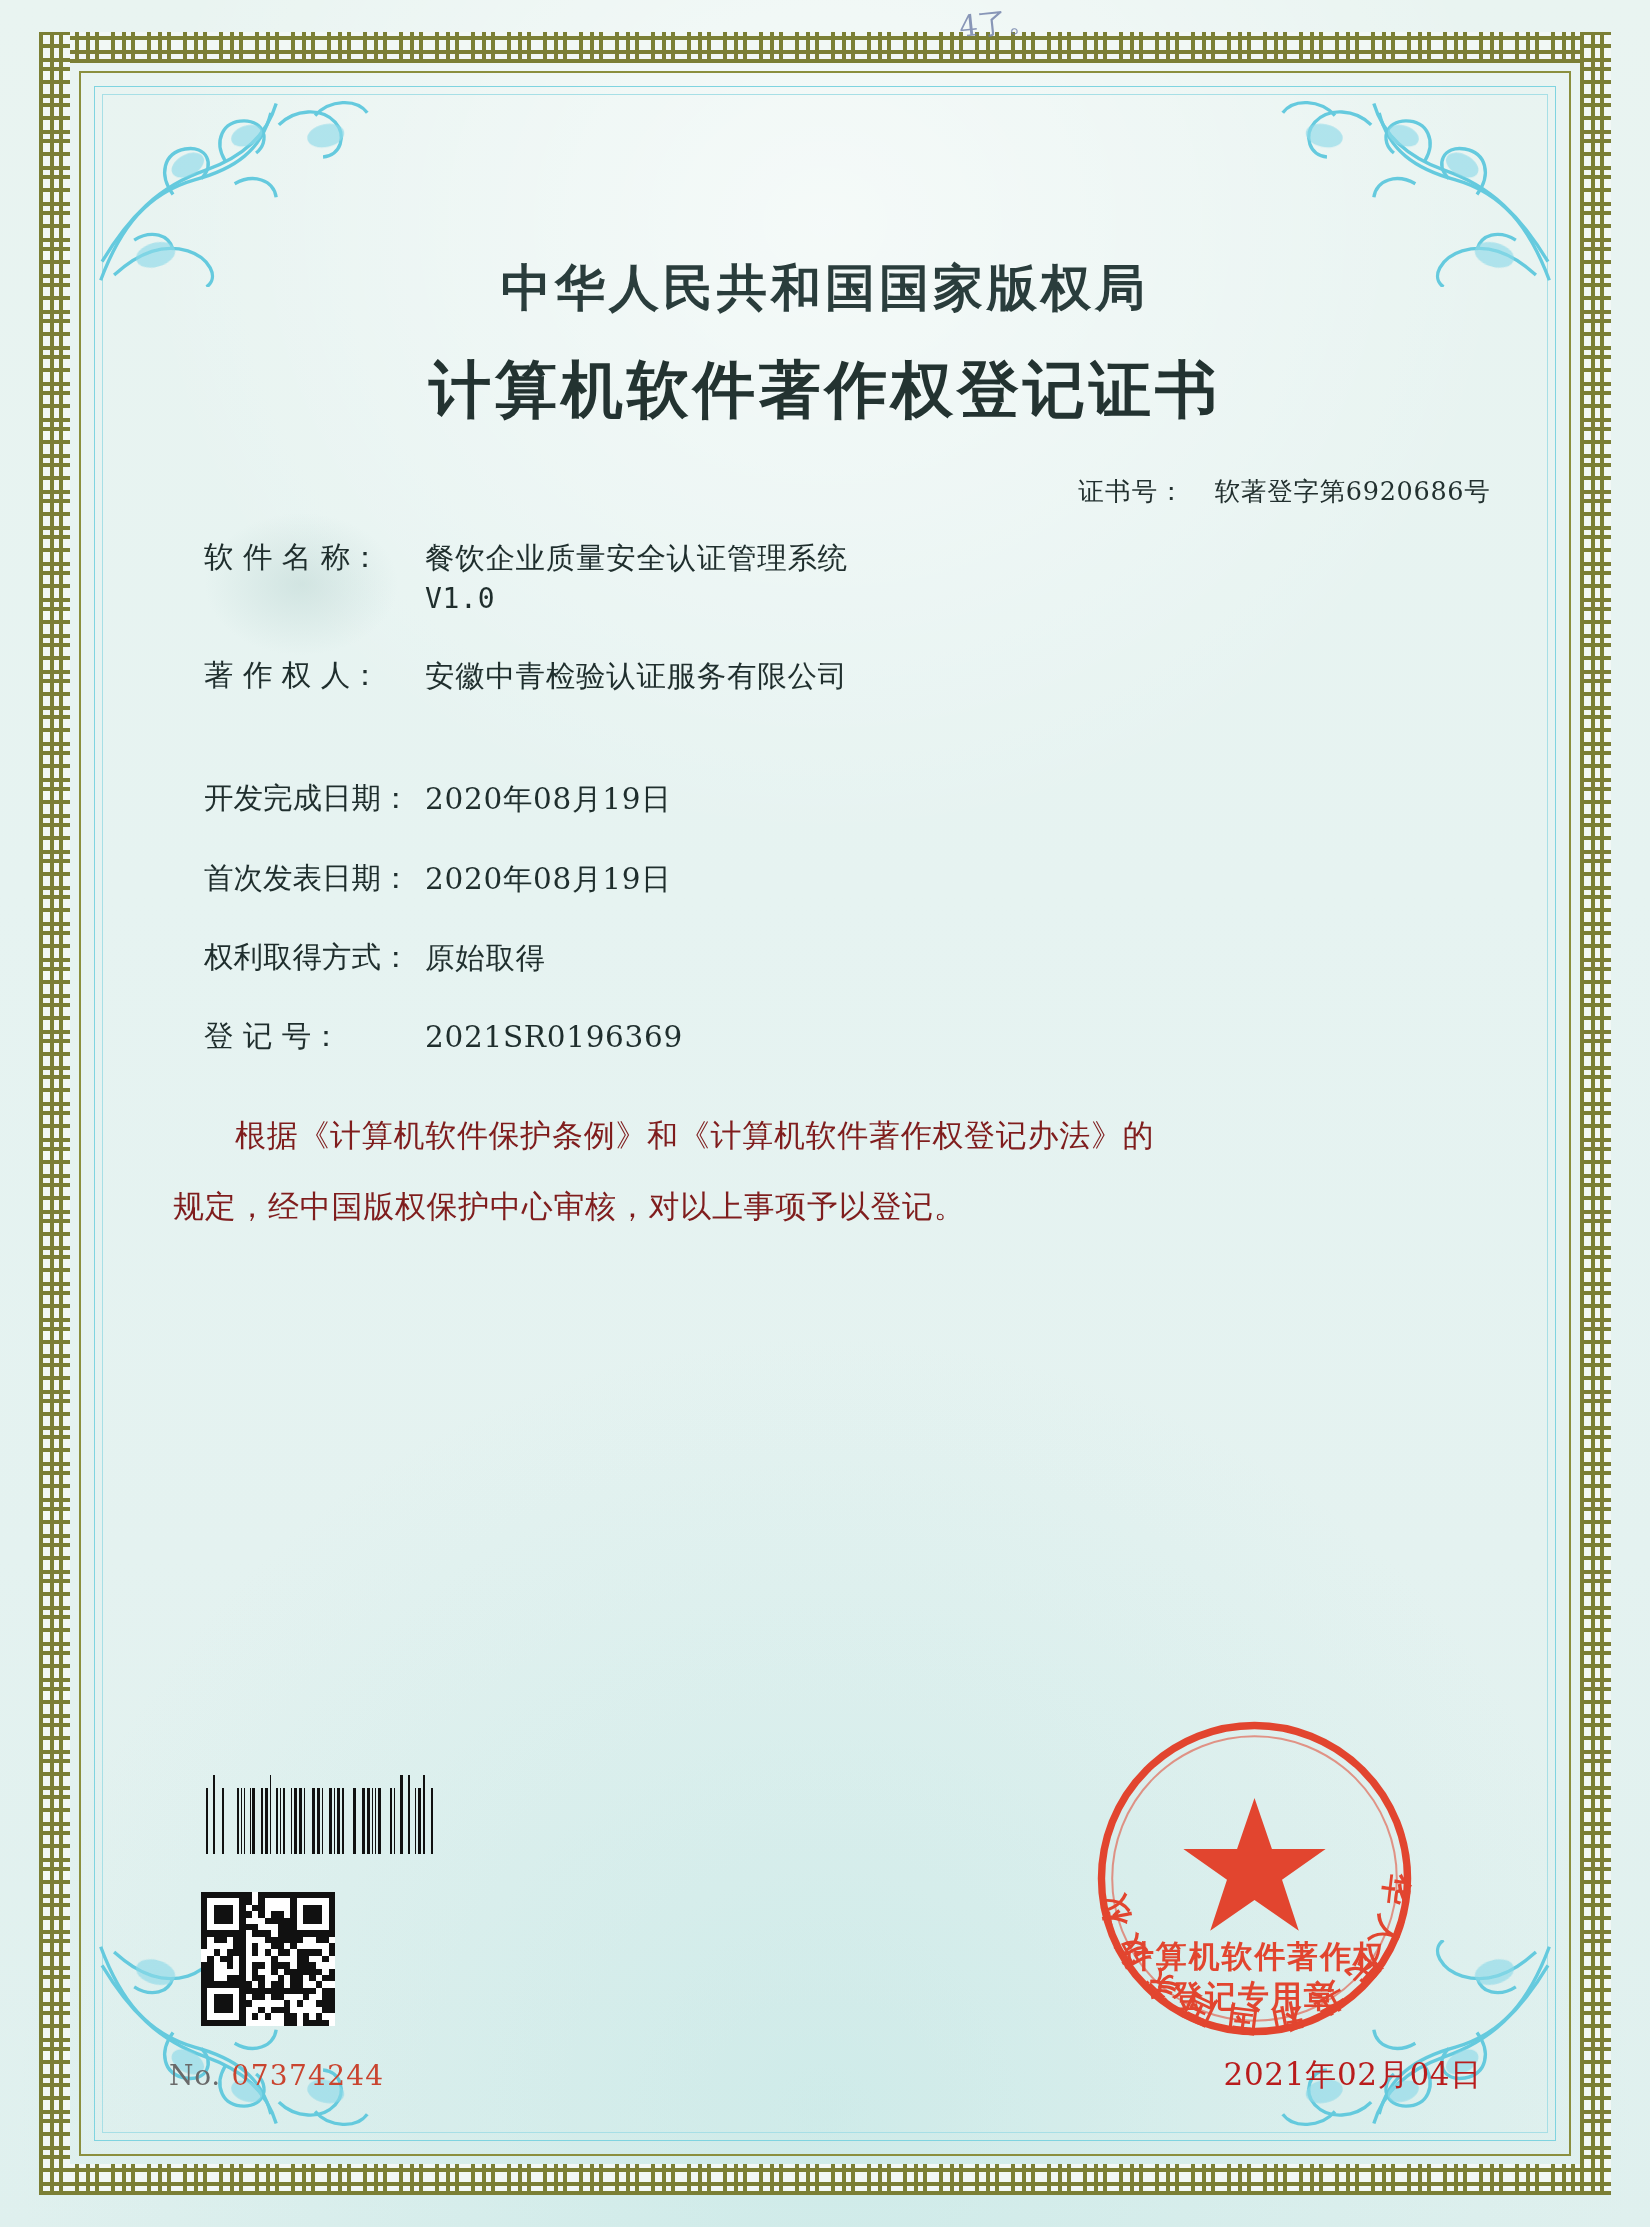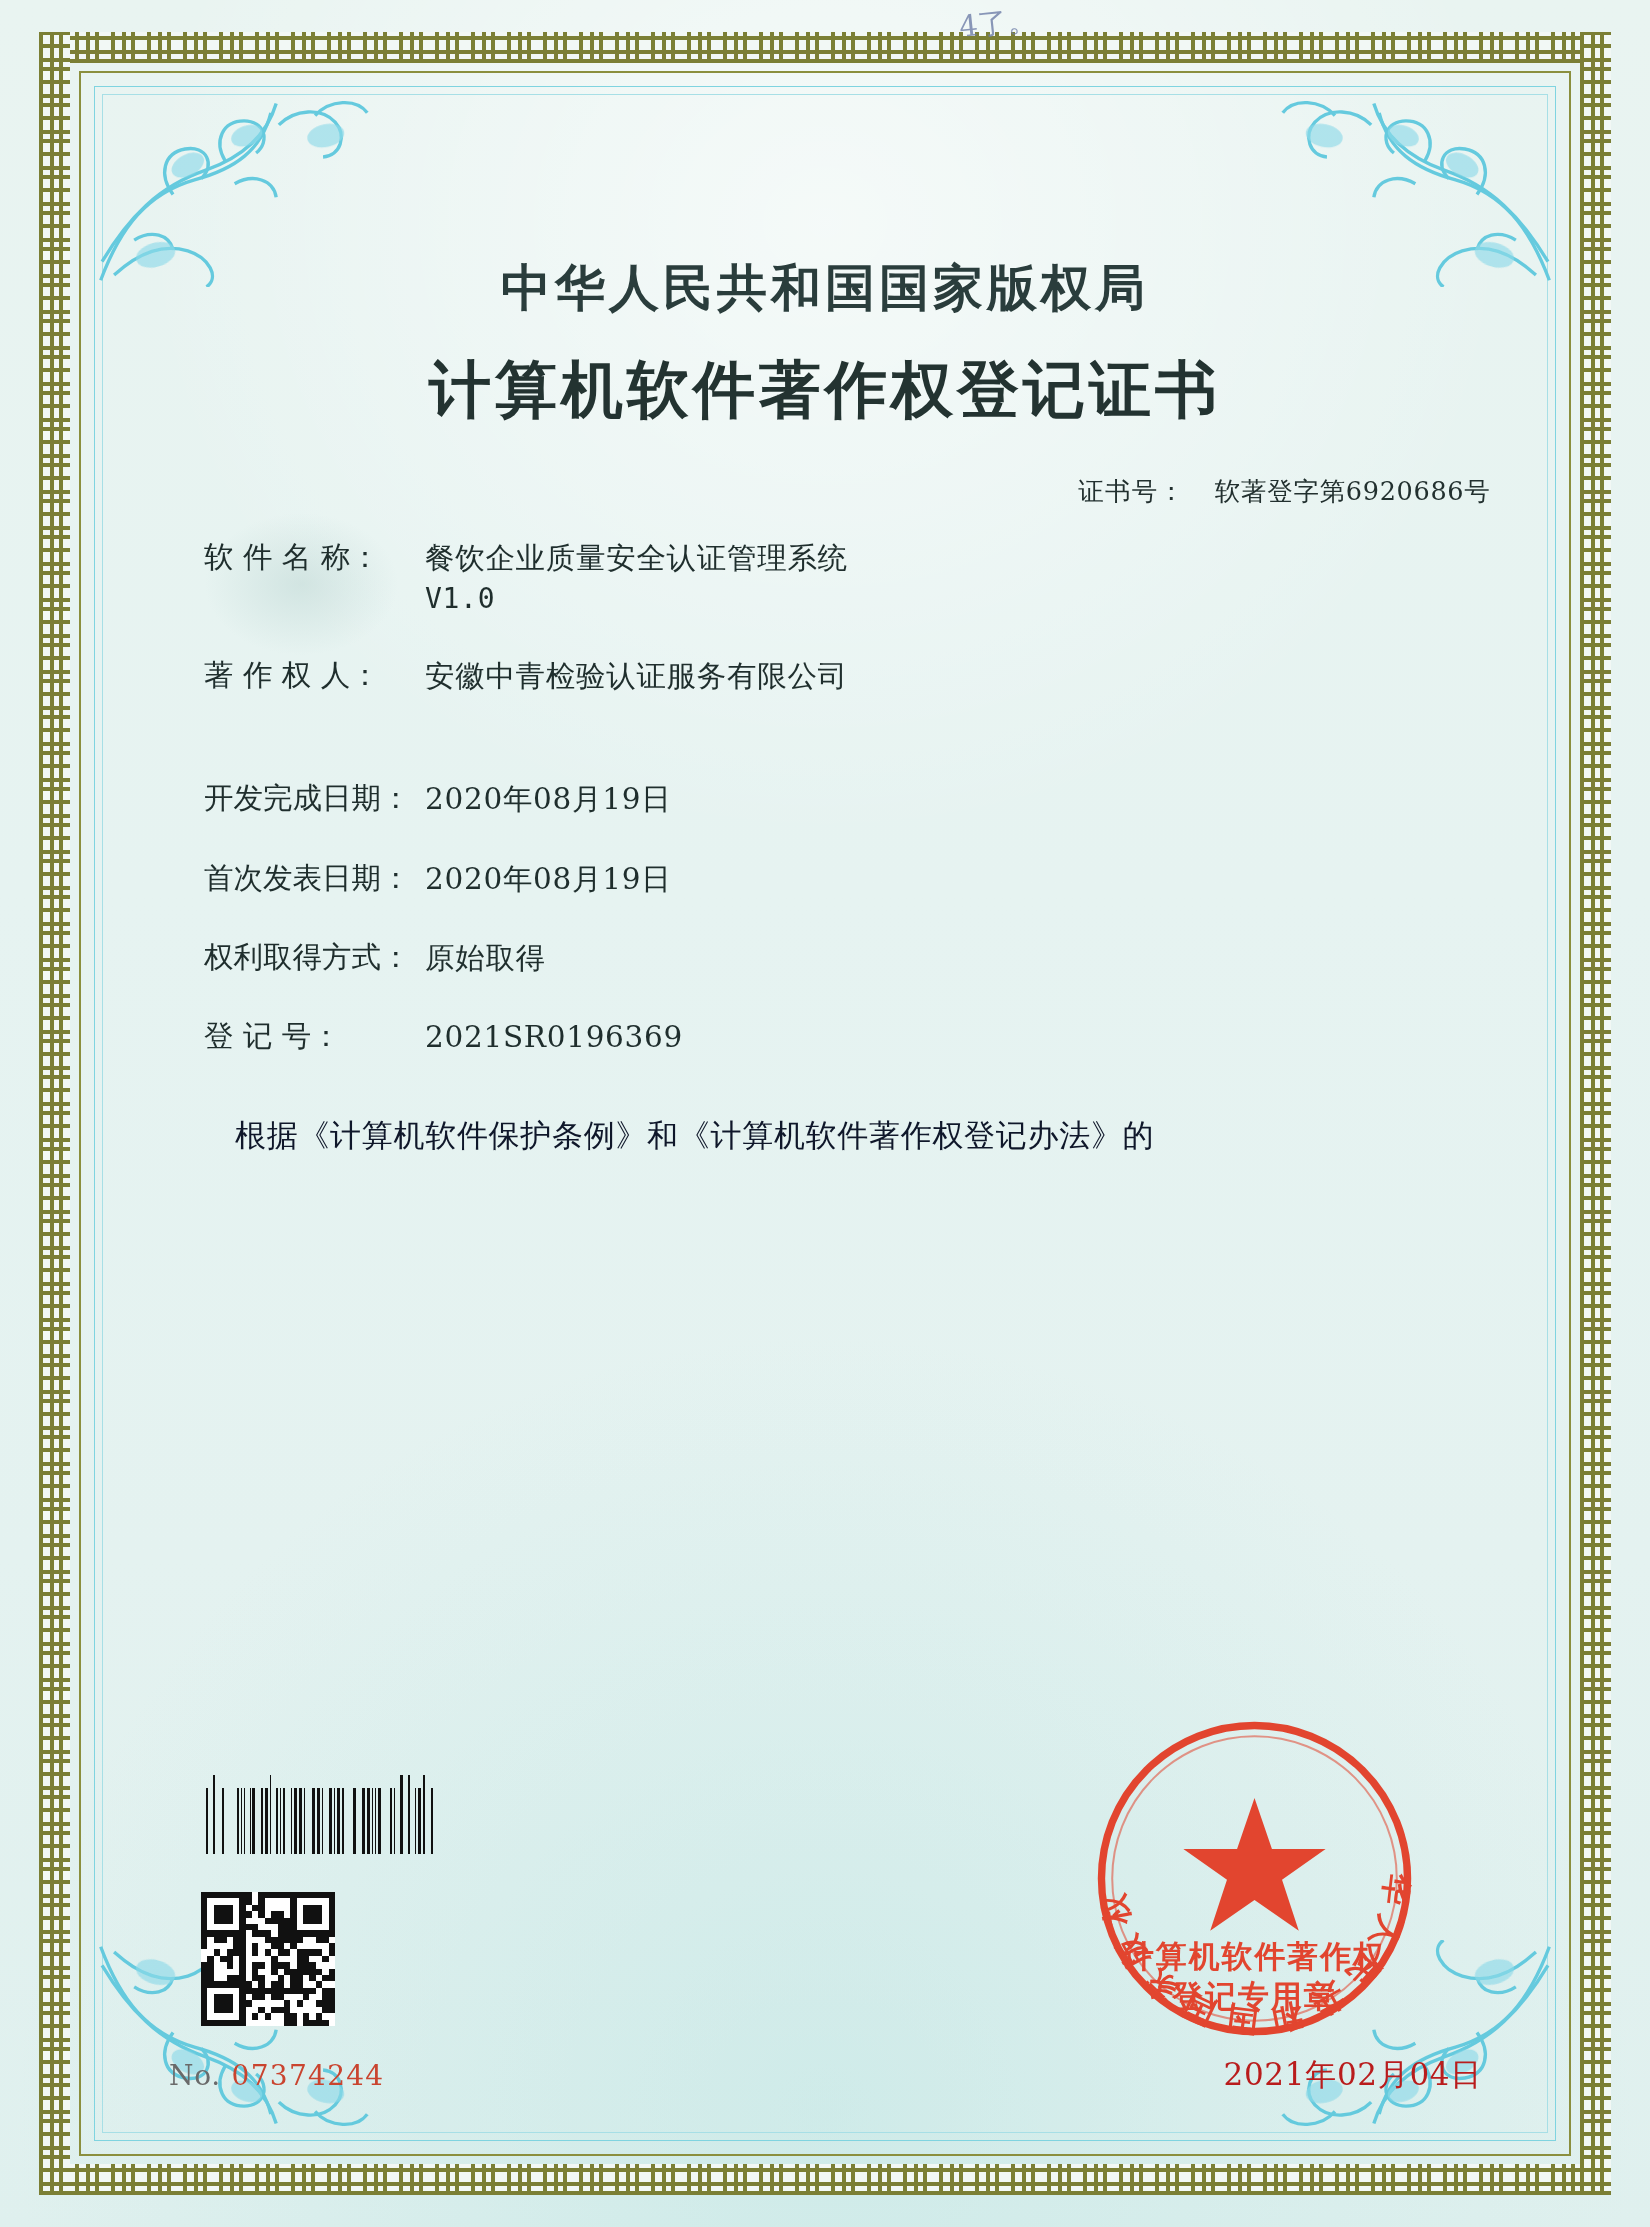--- a/index.html
+++ b/index.html
@@ -161,21 +161,21 @@
 
   .gap-lg { height: 70px; }
 
   .field.spaced { margin-bottom: 38px; }
 
   .statement {
     margin-top: 50px;
     padding: 0 31px 0 39px;
     font-size: 31px;
     line-height: 1.75;
-    color: #0f172a;
+    color: #7f1d1d;
     font-family: "DejaVu Serif", "Liberation Serif", serif;
     letter-spacing: 0.7px;
   }
   .statement p { margin: 0 0 16px 0; }
   .statement p:first-child { text-indent: 62px; }
 
   
   .codes {
     position: absolute;
     left: 201px;
@@ -411,20 +411,21 @@
 
       <div class="field">
         <div class="label">登  记  号：</div>
         <div class="value">2021SR0196369</div>
       </div>
 
     </div>
 
     <div class="statement">
       <p>根据《计算机软件保护条例》和《计算机软件著作权登记办法》的</p>
+      <p>规定，经中国版权保护中心审核，对以上事项予以登记。</p>
     </div>
 
   </div>
 
   <div class="codes">
     <div class="barcode" id="barcode">
         <i style="width: 6.7px; background: transparent; height: 84%;"></i>
         <i style="width: 4px; height: 84%;"></i>
         <i style="width: 2px; background: transparent; height: 84%;"></i>
         <i style="width: 5.4px; height: 100%;"></i>

